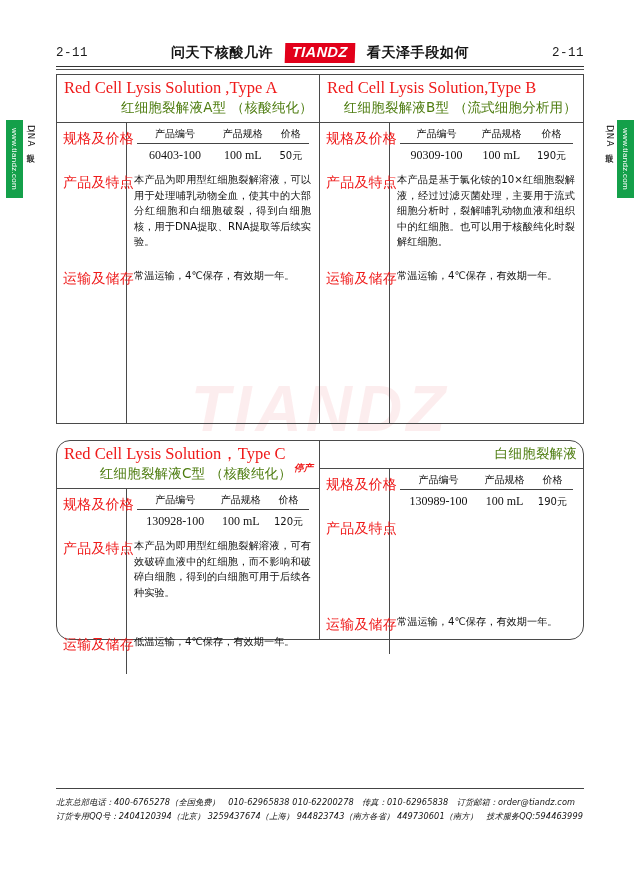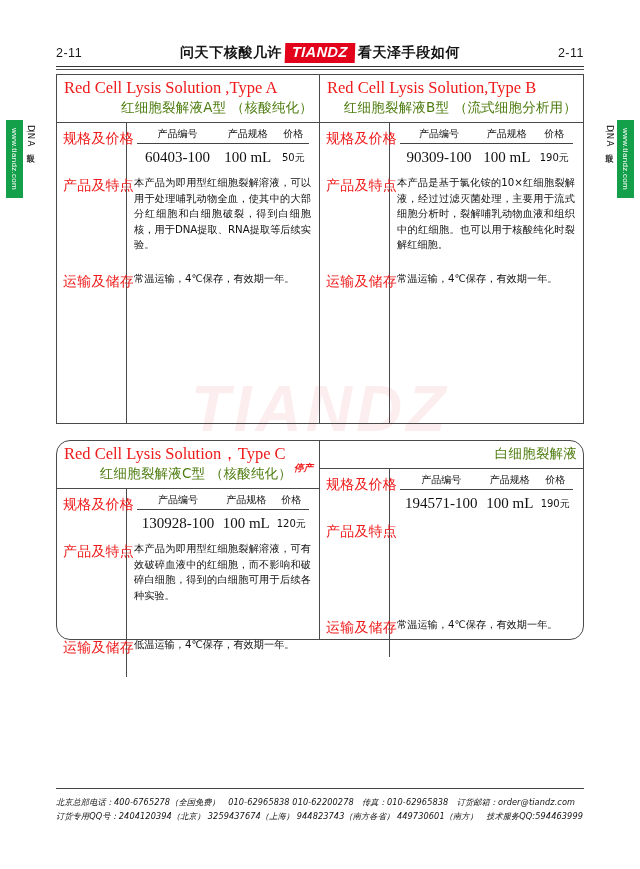--- a/index.html
+++ b/index.html
@@ -11,23 +11,23 @@
   }
   .page { position: relative; width: 640px; height: 869px; background:#fff; }
 
   
   .page-header {
     position: absolute; left: 56px; top: 40px; width: 528px; height: 26px;
     display: flex; align-items: center; justify-content: space-between;
   }
   .folio {
     font-size: 12.5px; color: #1a1a1a; letter-spacing: .5px;
-    font-family: Liberation Sans, sans-serif;
-  }
-  .header-center { display: flex; align-items: center; gap: 3px; text-align: right; }
+    font-family: Liberation Mono, monospace;
+  }
+  .header-center { display: flex; align-items: center; gap: 12px; text-align: right; }
   .header-cn {
     font-family: "DejaVu Sans", sans-serif;
     font-size: 14px; font-weight: 700; color: #141414; letter-spacing: .6px;
   }
   .brand-chip {
     background: #e2001a; color: #fff; font-family: "Liberation Sans", sans-serif;
     font-weight: 700; font-size: 14.5px; letter-spacing: .4px;
     padding: 2px 7px 3px 7px; line-height: 1; font-style: italic;
     transform: skewX(-2deg);
   }
@@ -126,21 +126,21 @@
   
   .spec-table { width: 100%; border-collapse: collapse; margin: 0 auto; }
   .spec-table th, .spec-table td {
     font-weight: normal; text-align: center; padding: 1px 2px;
     font-family: Liberation Sans, sans-serif; font-size: 10px; color: #111;
     white-space: nowrap;
   }
   .spec-table th { padding-bottom: 2px; }
   .spec-table thead tr { border-bottom: 1px solid #444; }
   .spec-table td {
-    font-family: "Liberation Serif", serif; font-size: 15px; padding-top: 2px;
+    font-family: "Liberation Serif", serif; font-size: 12px; padding-top: 2px;
   }
   .spec-table td.cn { font-family: "DejaVu Sans", sans-serif; font-size: 10px; }
   .spec-pad { padding: 2px 10px 0 10px; }
 
   
   .footer-rule {
     position: absolute; left: 56px; top: 788px; width: 528px;
     border-top: 1.2px solid #444;
   }
   .footer {
@@ -332,21 +332,21 @@
             <table class="spec-table">
               <thead>
                   <tr>
                 <th>产品编号</th>
                 <th>产品规格</th>
                 <th>价格</th>
               </tr>
                 </thead>
               <tbody>
                   <tr>
-                <td>194571-100</td>
+                <td>130989-100</td>
                 <td>100 mL</td>
                 <td class="cn">190元</td>
               </tr>
                 </tbody>
             </table>
           </div>
         </div>
         <div class="row feats">
           <div class="row-label">产品及特点</div>
         </div>

